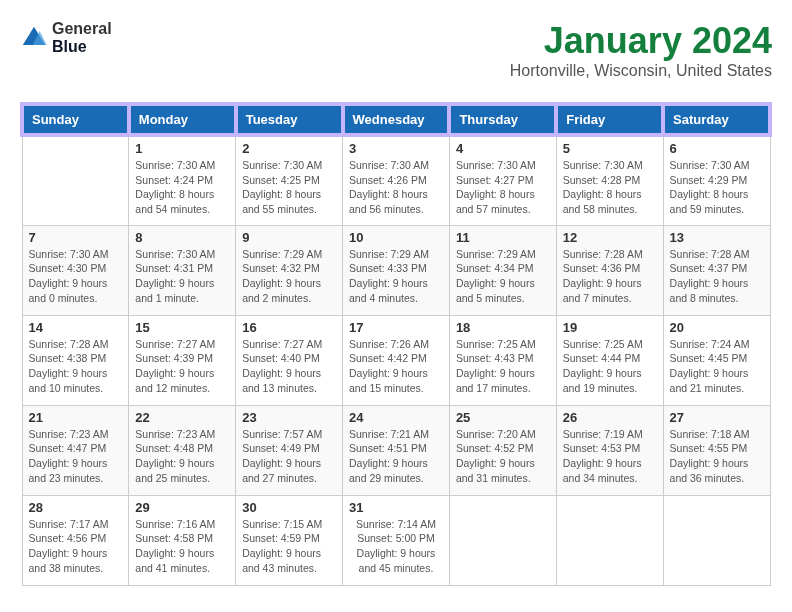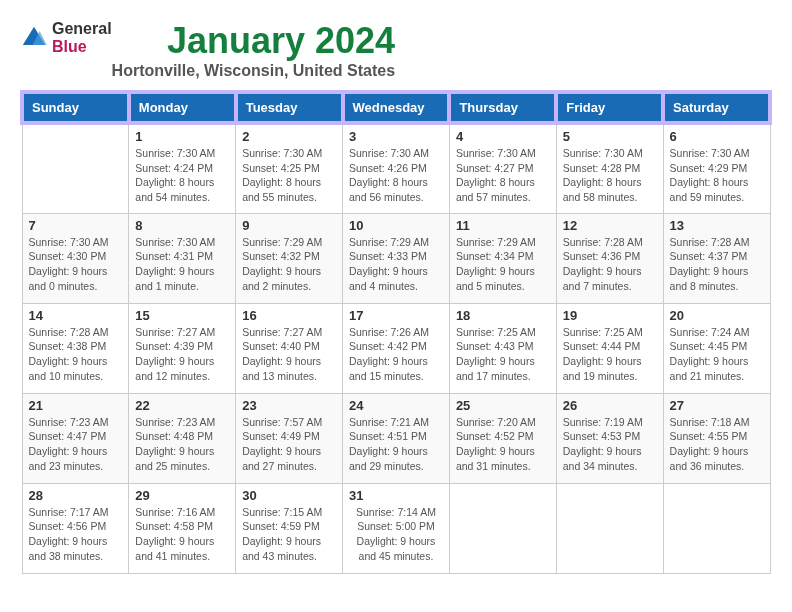--- a/index.html
+++ b/index.html
@@ -5,23 +5,23 @@
     * { box-sizing: border-box; margin: 0; padding: 0; }
     body {
       font-family: Arial, sans-serif;
       background: #fff;
       width: 792px;
       min-height: 612px;
       padding: 20px;
     }
     .header-area {
       display: flex;
-      justify-content: flex-start;
+      justify-content: space-between;
       align-items: flex-start;
-      margin-bottom: 10px;
+      margin-bottom: 22px;
     }
     .logo {
       display: flex;
       align-items: center;
       gap: 4px;
     }
     .logo-icon {
       width: 28px;
       height: 28px;
     }
@@ -29,21 +29,20 @@
       text-align: right;
     }
     .month-title {
       font-size: 36px;
       font-weight: bold;
       color: #15803d;
     }
     .location-title {
       font-size: 16px;
       color: #555;
-      font-weight: bold;
     }
     .calendar-table {
       width: 100%;
       border-collapse: collapse;
       font-size: 11px;
     }
     .calendar-table th {
       background-color: #1a6bb5;
       color: #fff;
       text-align: left;
@@ -83,21 +82,21 @@
 <body>
 
 <div class="header-area">
   <div class="logo">
     <svg class="logo-icon" viewBox="0 0 40 40" xmlns="http://www.w3.org/2000/svg">
       <polygon points="20,4 36,30 4,30" fill="#1a6bb5"></polygon>
       <polygon points="28,10 38,30 18,30" fill="#4a9de0" opacity="0.7"></polygon>
     </svg>
     <div>
       <div style="font-size:16px;font-weight:bold;color:#333;">General</div>
-      <div style="font-size:16px;font-weight:bold;color:#be185d;">Blue</div>
+      <div style="font-size:16px;font-weight:bold;color:#0f172a;">Blue</div>
     </div>
   </div>
   <div class="title-area">
     <div class="month-title">January 2024</div>
     <div class="location-title">Hortonville, Wisconsin, United States</div>
   </div>
 </div>
 
 <table class="calendar-table">
   <thead>

